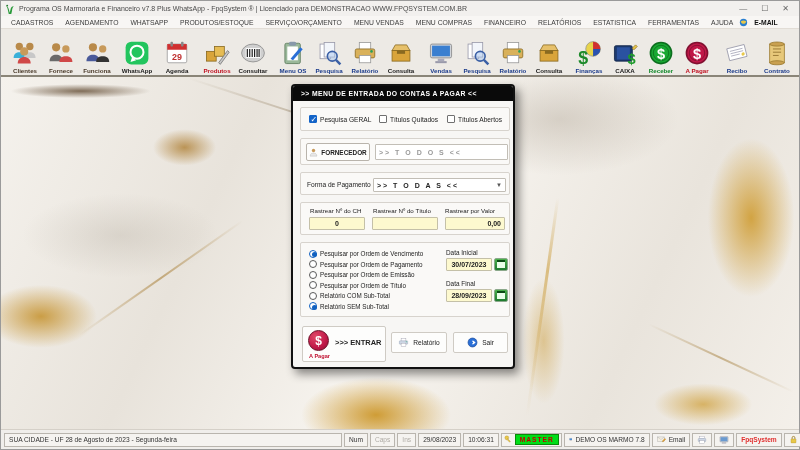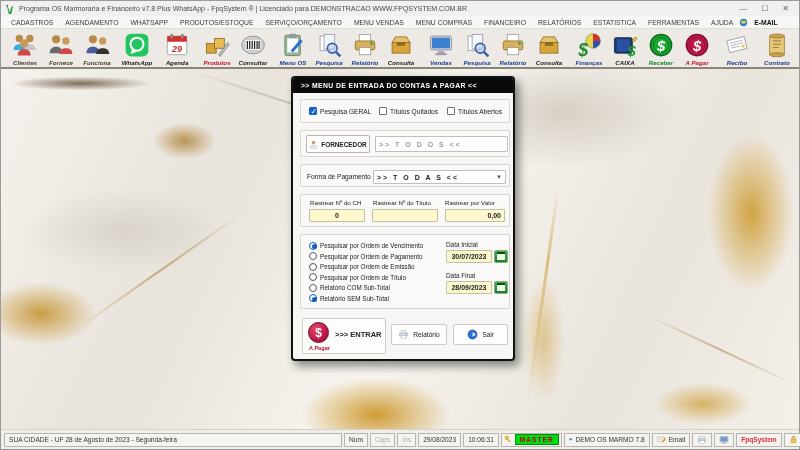--- a/index.html
+++ b/index.html
@@ -13,21 +13,21 @@
   .winbtns { margin-left:auto; display:flex; gap:14px; padding-right:6px; color:#666; font-size:8px; }
   .winbtns span { cursor:default; line-height:15px; }
 
   
   .menubar { height:13px; background:#f8f6f4; display:flex; align-items:center; padding-left:4px; gap:0; flex:0 0 auto; border-bottom:1px solid #e2ddd6; }
   .menubar .mi { padding:0 6px; font-size:6.8px; color:#3a3a3a; white-space:nowrap; }
   .menubar .mi.bold { font-weight:bold; color:#111; }
   .menubar svg { vertical-align:-2px; }
 
   
-  .toolbar { height:40px; background:#edeae5; border-bottom:2px solid #8a8578; display:flex; align-items:stretch; padding:1px 2px 0 6px; flex:0 0 auto;font-style:italic; }
+  .toolbar { height:48px; background:#edeae5; border-bottom:2px solid #8a8578; display:flex; align-items:stretch; padding:1px 2px 0 6px; flex:0 0 auto; }
   .tbtn { display:flex; flex-direction:column; align-items:center; justify-content:flex-end; padding:1px 3px 1px; min-width:36px; cursor:pointer; }
   .tbtn svg { width:26px; height:26px; flex:0 0 auto; }
   .tlab { font-size:6.2px; font-weight:bold; margin-top:1px; white-space:nowrap; }
   .sep { width:1px; background:#c8c2b8; margin:3px 2px; }
   .lb-brown { color:#4a3a2a; } .lb-black { color:#1a1a1a; } .lb-navy { color:#1a3a8a; }
   .lb-red { color:#c01020; } .lb-green { color:#128a2a; }
 
   
   .desktop { position:relative; flex:1 1 auto; overflow:hidden;
     background:

